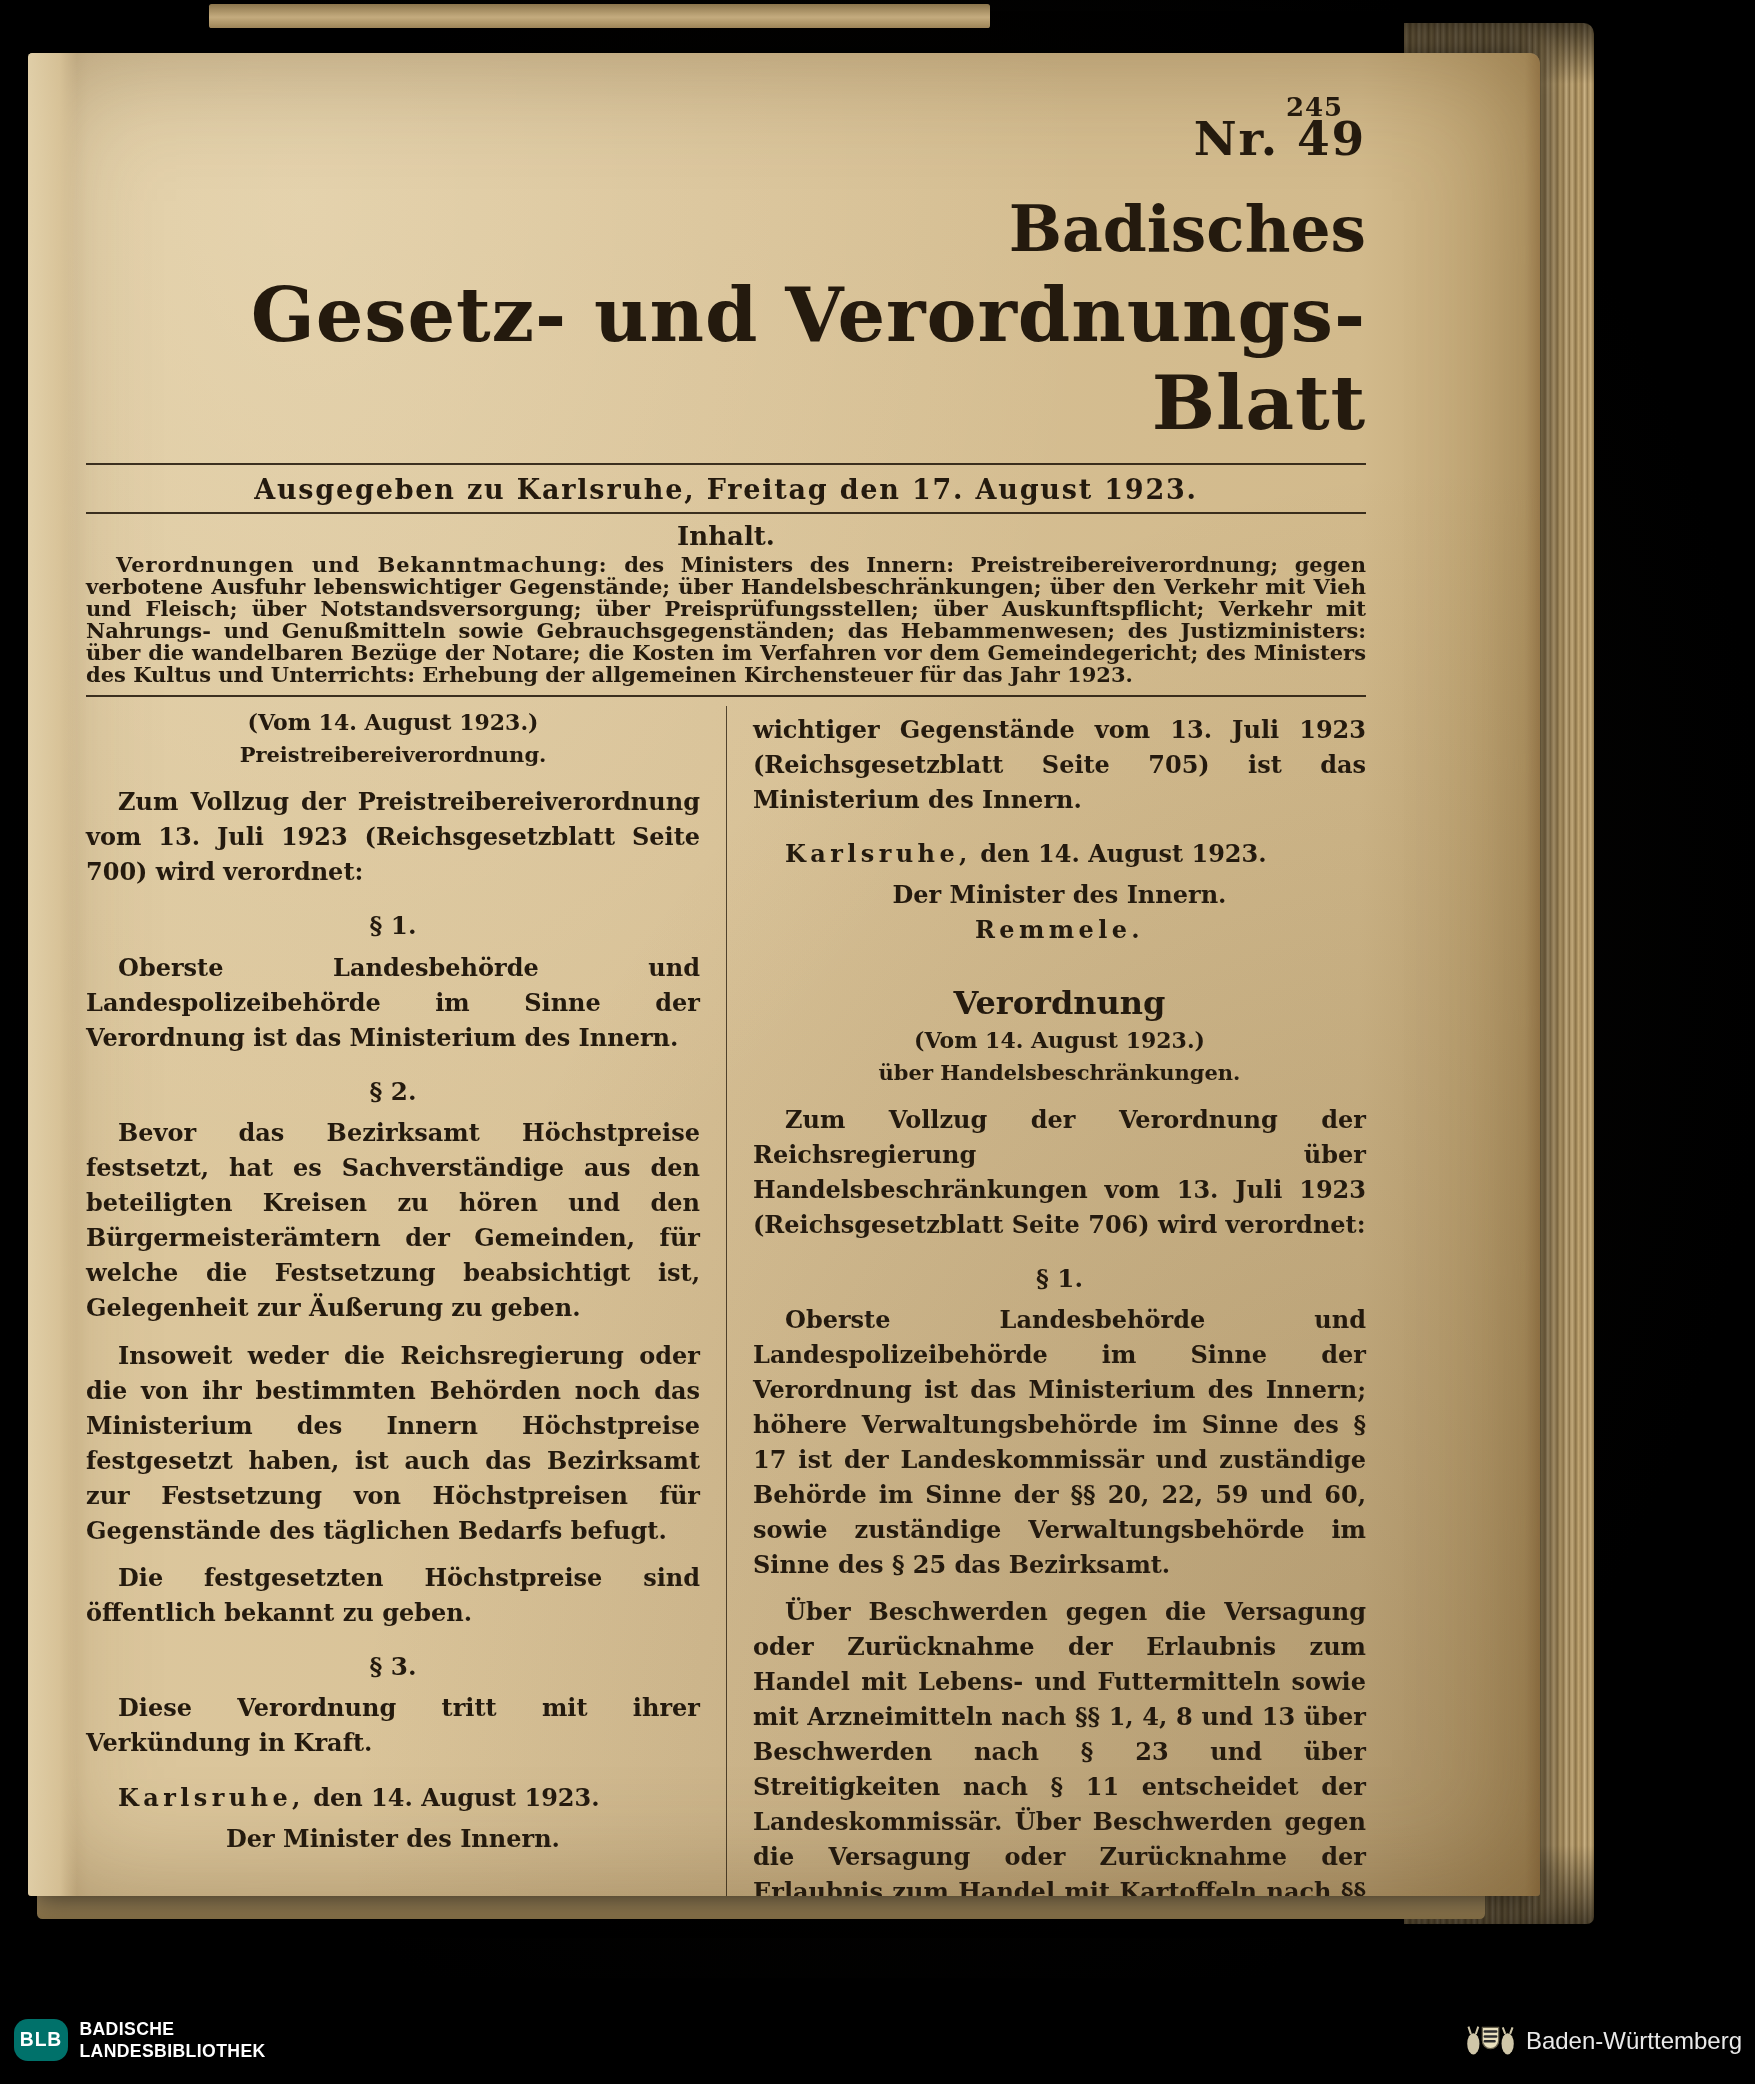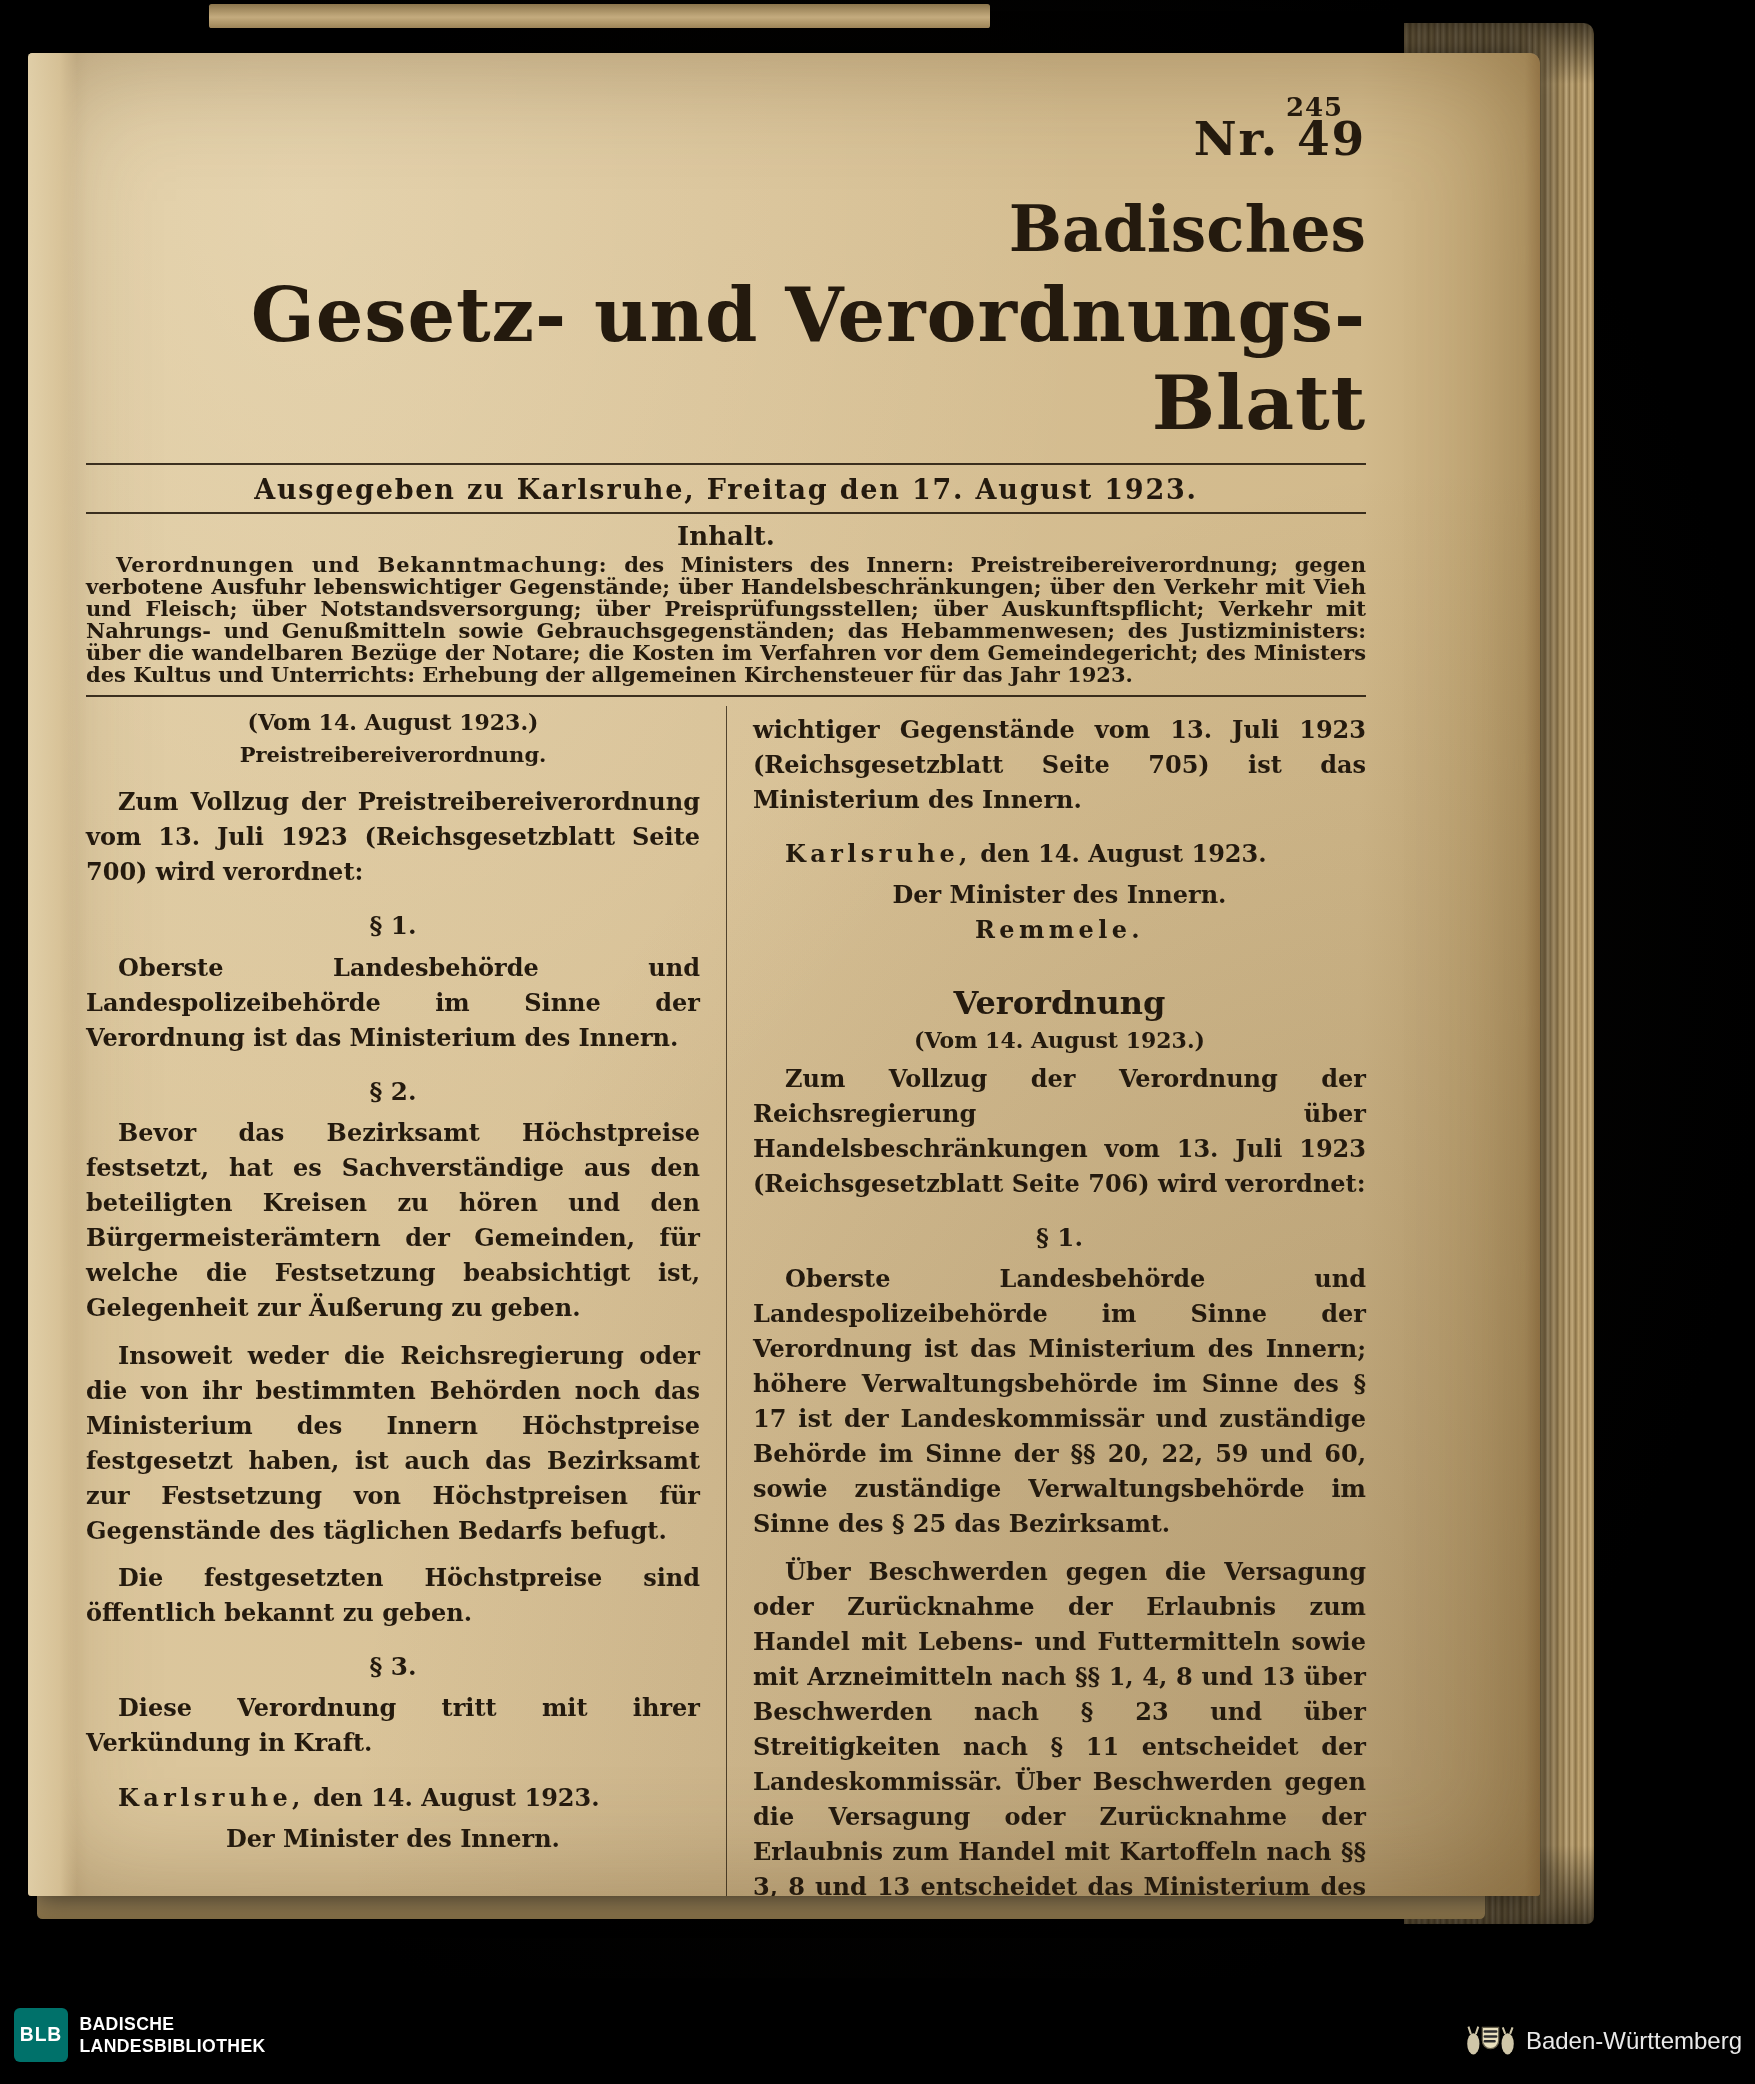--- a/index.html
+++ b/index.html
@@ -72,23 +72,23 @@
   .para-sign { text-align: center; font-size: 24.6px; font-weight: bold; margin: 16px 0 3.5px; }
   .place { font-size: 24px; font-weight: bold; margin: 16px 0 3.5px; text-indent: 32px; }
   .sperr { letter-spacing: 4.4px; }
   .minister { text-align: center; font-size: 24px; font-weight: bold; margin: 8.8px 0 0; }
   .signature { text-align: center; font-size: 24px; font-weight: bold; margin: 5.3px 0 0; }
 
   
   .viewer-bar { position: absolute; left: 0; right: 0; bottom: 0; height: 107px; background: #000; z-index: 3; }
   .blb-group { position: absolute; left: 14px; bottom: 23px; display: flex; align-items: center; gap: 11.4px;
     font-family: "Liberation Sans", sans-serif; cursor: pointer; }
-  .blb-square { width: 54px; height: 54px; background: var(--blb-teal, #00716a); color: #fff;
+  .blb-square { width: 54px; height: 42px; background: var(--blb-teal, #00716a); color: #fff;
     display: flex; align-items: center; justify-content: center; font-weight: bold; font-size: 19.3px;
-    letter-spacing: 0.9px; border-radius: 6px; }
+    letter-spacing: 0.9px; border-radius: 14px; }
   .blb-text { color: #fff; font-weight: bold; font-size: 17.6px; line-height: 22px; letter-spacing: 0.4px; }
   .bw-group { position: absolute; right: 14px; bottom: 26px; display: flex; align-items: center; gap: 10.5px;
     color: #e9e9e9; font-family: "Liberation Sans", sans-serif; font-size: 24px; cursor: pointer; }
 </style>
 </head>
 <body>
 
 <div class="stage">
 
   <div class="top-sliver"></div>
@@ -138,20 +138,21 @@
         </div>
 
         <div class="col col-right">
           <p class="body no-indent">wichtiger Gegenstände vom 13. Juli 1923 (Reichsgesetzblatt Seite 705) ist das Ministerium des Innern.</p>
           <div class="place"><span class="sperr">Karlsruhe,</span><span> den 14. August 1923.</span></div>
           <div class="minister">Der Minister des Innern.</div>
           <div class="signature sperr">Remmele.</div>
 
           <h2 class="sec-head later">Verordnung</h2>
           <div class="date-line">(Vom 14. August 1923.)</div>
+          <div class="subtitle">über Handelsbeschränkungen.</div>
           <p class="body">Zum Vollzug der Verordnung der Reichsregierung über Handelsbeschränkungen vom 13. Juli 1923 (Reichsgesetzblatt Seite 706) wird verordnet:</p>
           <div class="para-sign">§ 1.</div>
           <p class="body">Oberste Landesbehörde und Landespolizeibehörde im Sinne der Verordnung ist das Ministerium des Innern; höhere Verwaltungsbehörde im Sinne des § 17 ist der Landeskommissär und zuständige Behörde im Sinne der §§ 20, 22, 59 und 60, sowie zuständige Verwaltungsbehörde im Sinne des § 25 das Bezirksamt.</p>
           <p class="body">Über Beschwerden gegen die Versagung oder Zurücknahme der Erlaubnis zum Handel mit Lebens- und Futtermitteln sowie mit Arzneimitteln nach §§ 1, 4, 8 und 13 über Beschwerden nach § 23 und über Streitigkeiten nach § 11 entscheidet der Landeskommissär. Über Beschwerden gegen die Versagung oder Zurücknahme der Erlaubnis zum Handel mit Kartoffeln nach §§ 3, 8 und 13 entscheidet das Ministerium des Innern, das auch über Beschwerden gegen die Versagung oder Zurücknahme der Erlaubnis nach § 17 entscheidet.</p>
 
         </div>
 
       </div>
     </div>
   </div>

